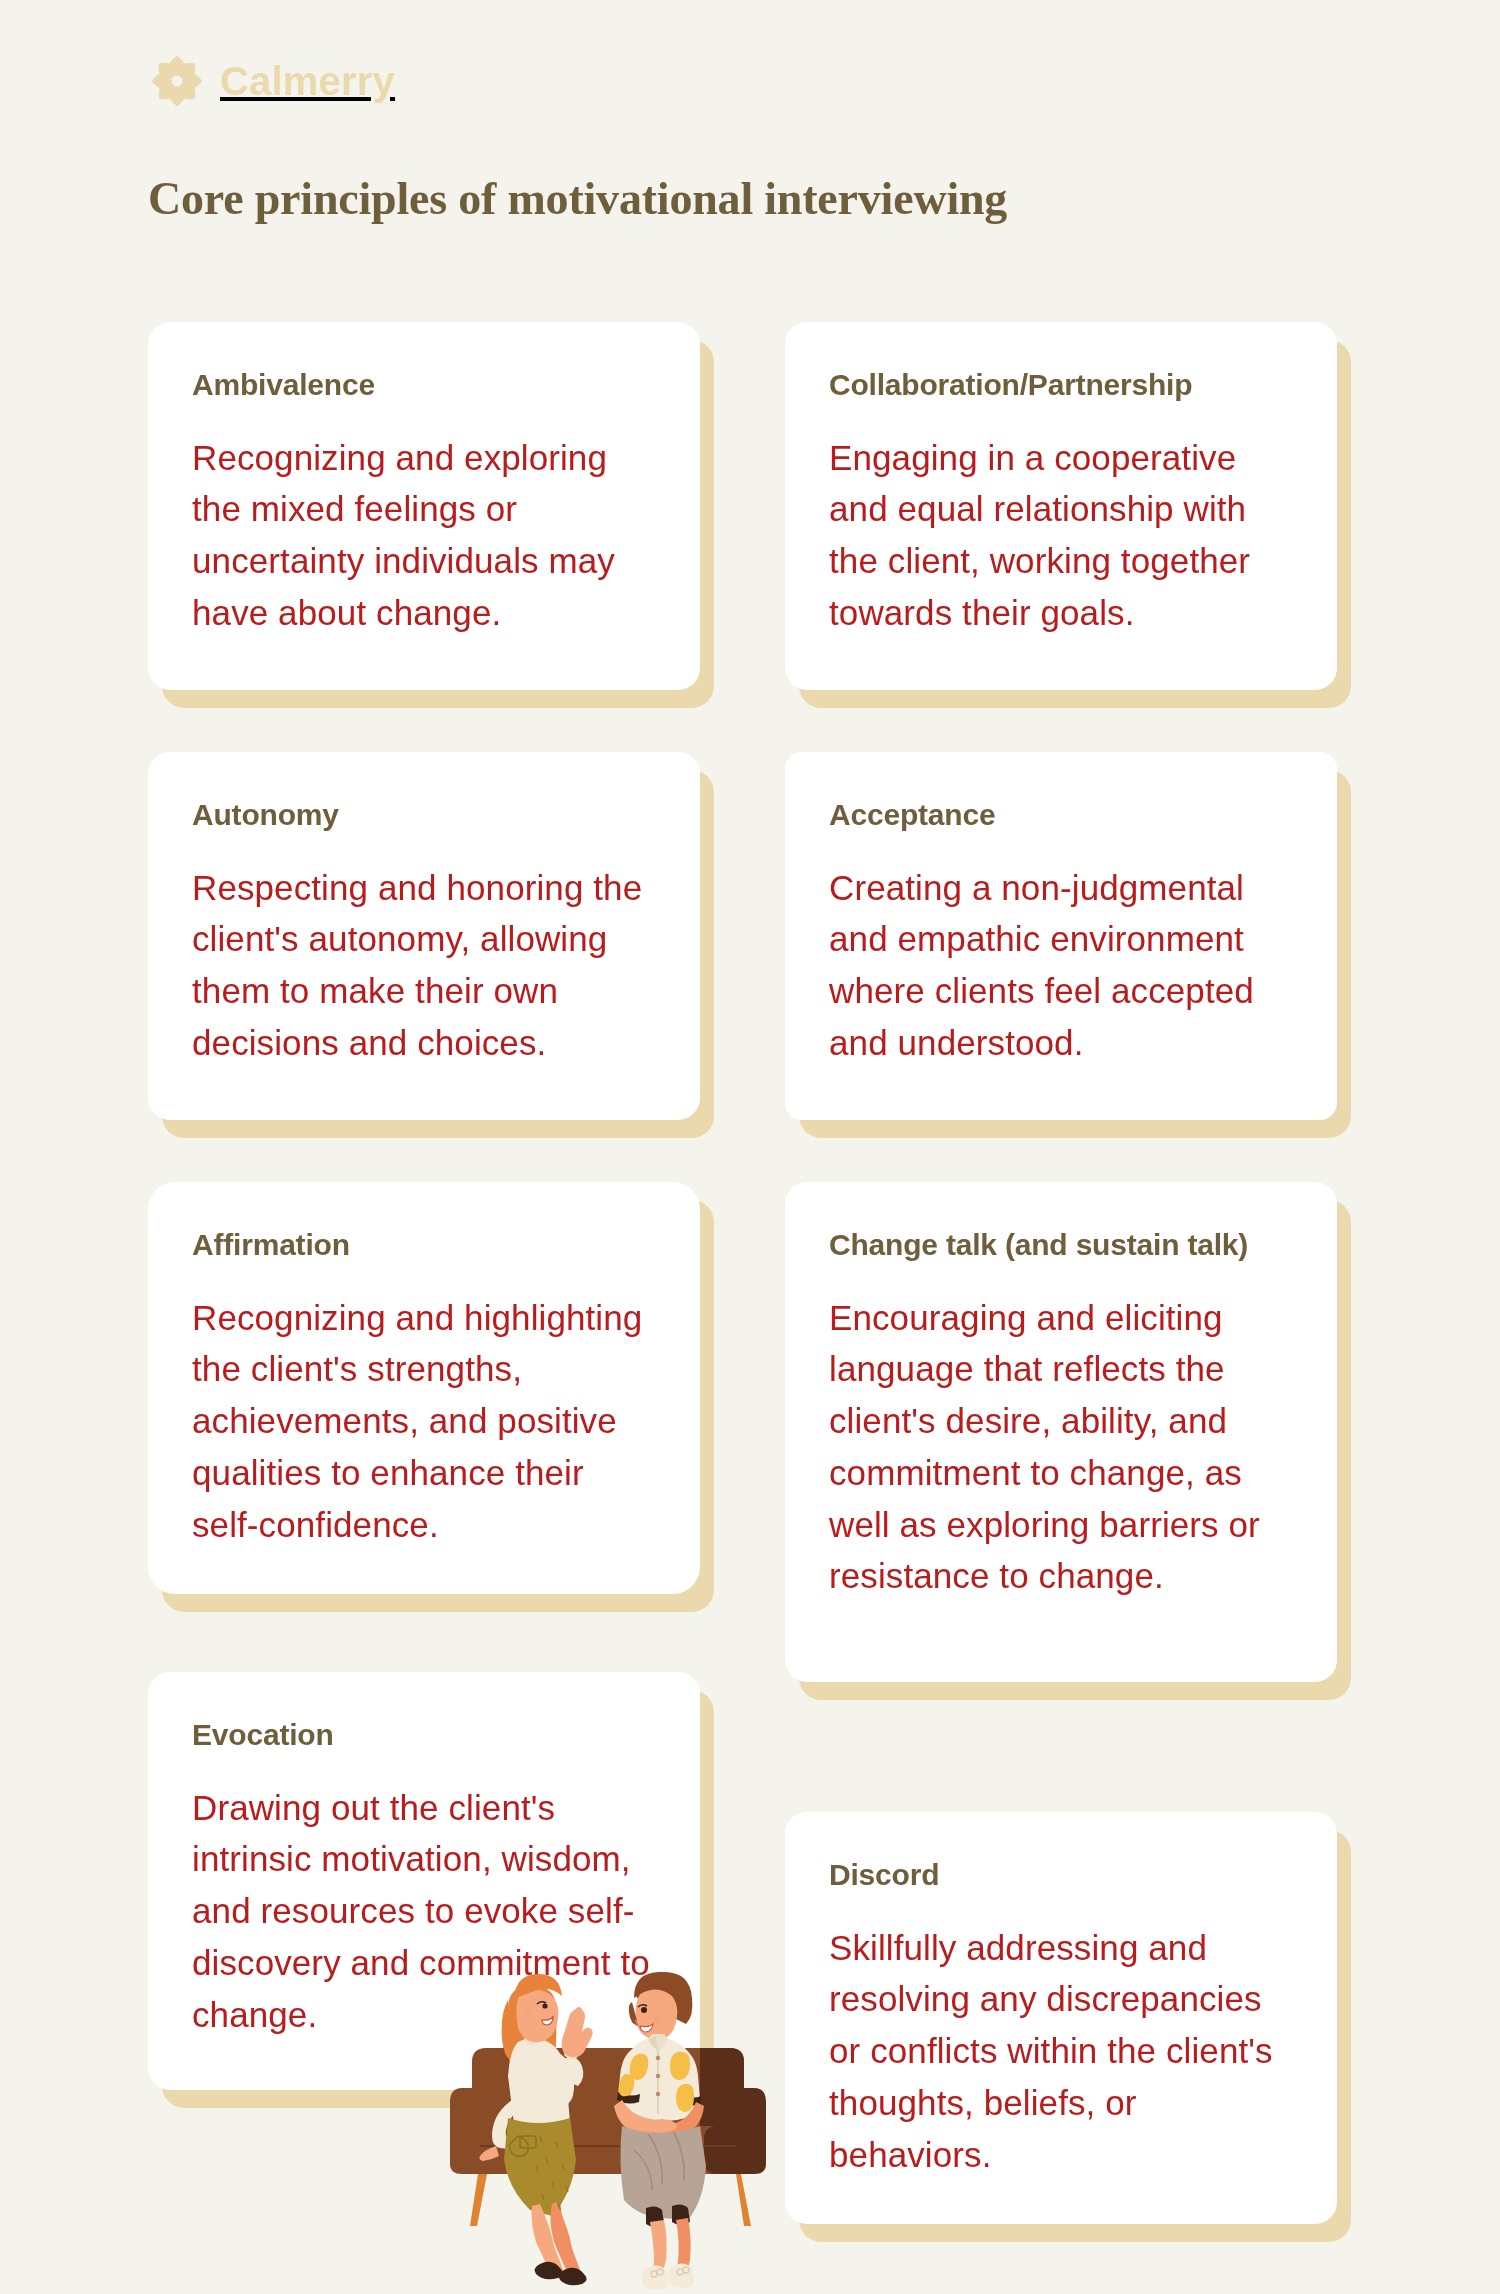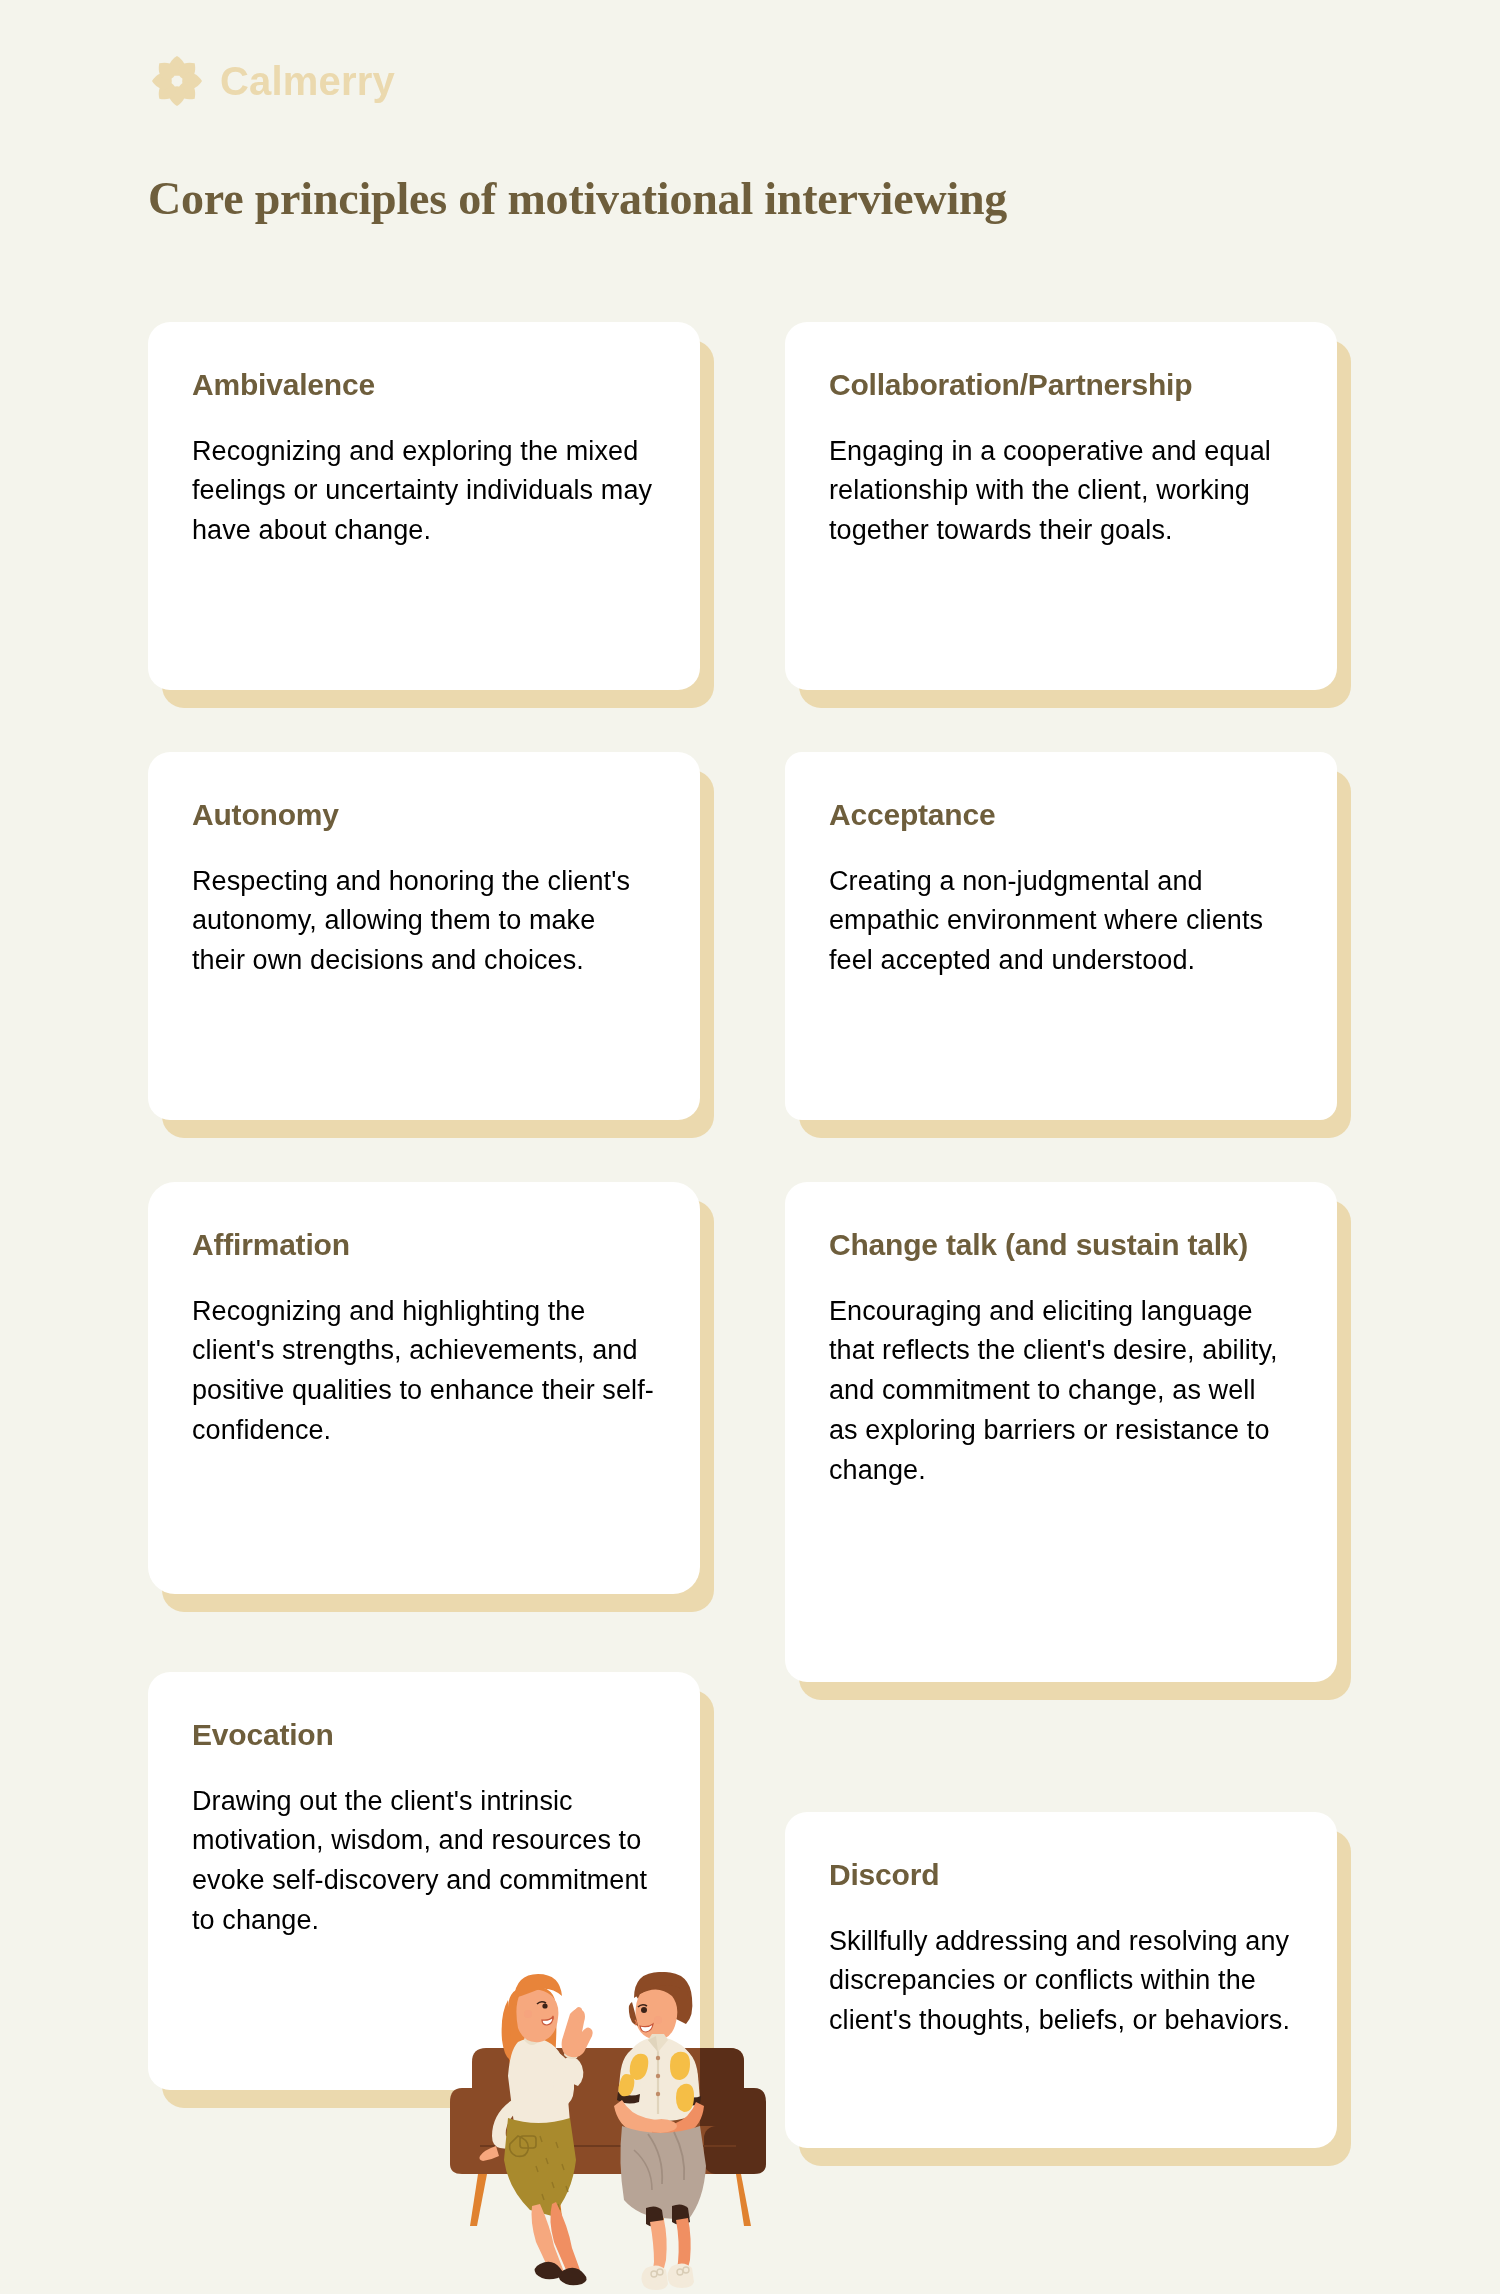--- a/index.html
+++ b/index.html
@@ -19,20 +19,21 @@
 
   
   .brand {
     position: absolute;
     left: 148px;
     top: 45px;
     display: flex;
     align-items: center;
     gap: 14px;
     height: 72px;
+    text-decoration: underline;
   }
   .brand-mark {
     width: 58px;
     height: 58px;
     display: block;
     flex: 0 0 58px;
   }
   .brand-word {
     font-size: 40px;
     font-weight: 700;
@@ -86,23 +87,23 @@
 
   .card-title {
     font-size: 30px;
     font-weight: 700;
     color: #6E5E3C;
     line-height: 1.25;
     letter-spacing: -0.2px;
     margin-bottom: 28px;
   }
   .card-body {
-    font-size: 27px;
+    font-size: 35px;
     font-weight: 400;
-    color: #000000;
+    color: #b91c1c;
     line-height: 1.48;
     letter-spacing: 0.1px;
   }
 
   
   .col-left  { left: 148px; width: 552px; }
   .col-right { left: 785px; width: 552px; }
 
   .r1-left   { top: 322px;  min-height: 368px; }
   .r1-right  { top: 322px;  min-height: 368px; }

